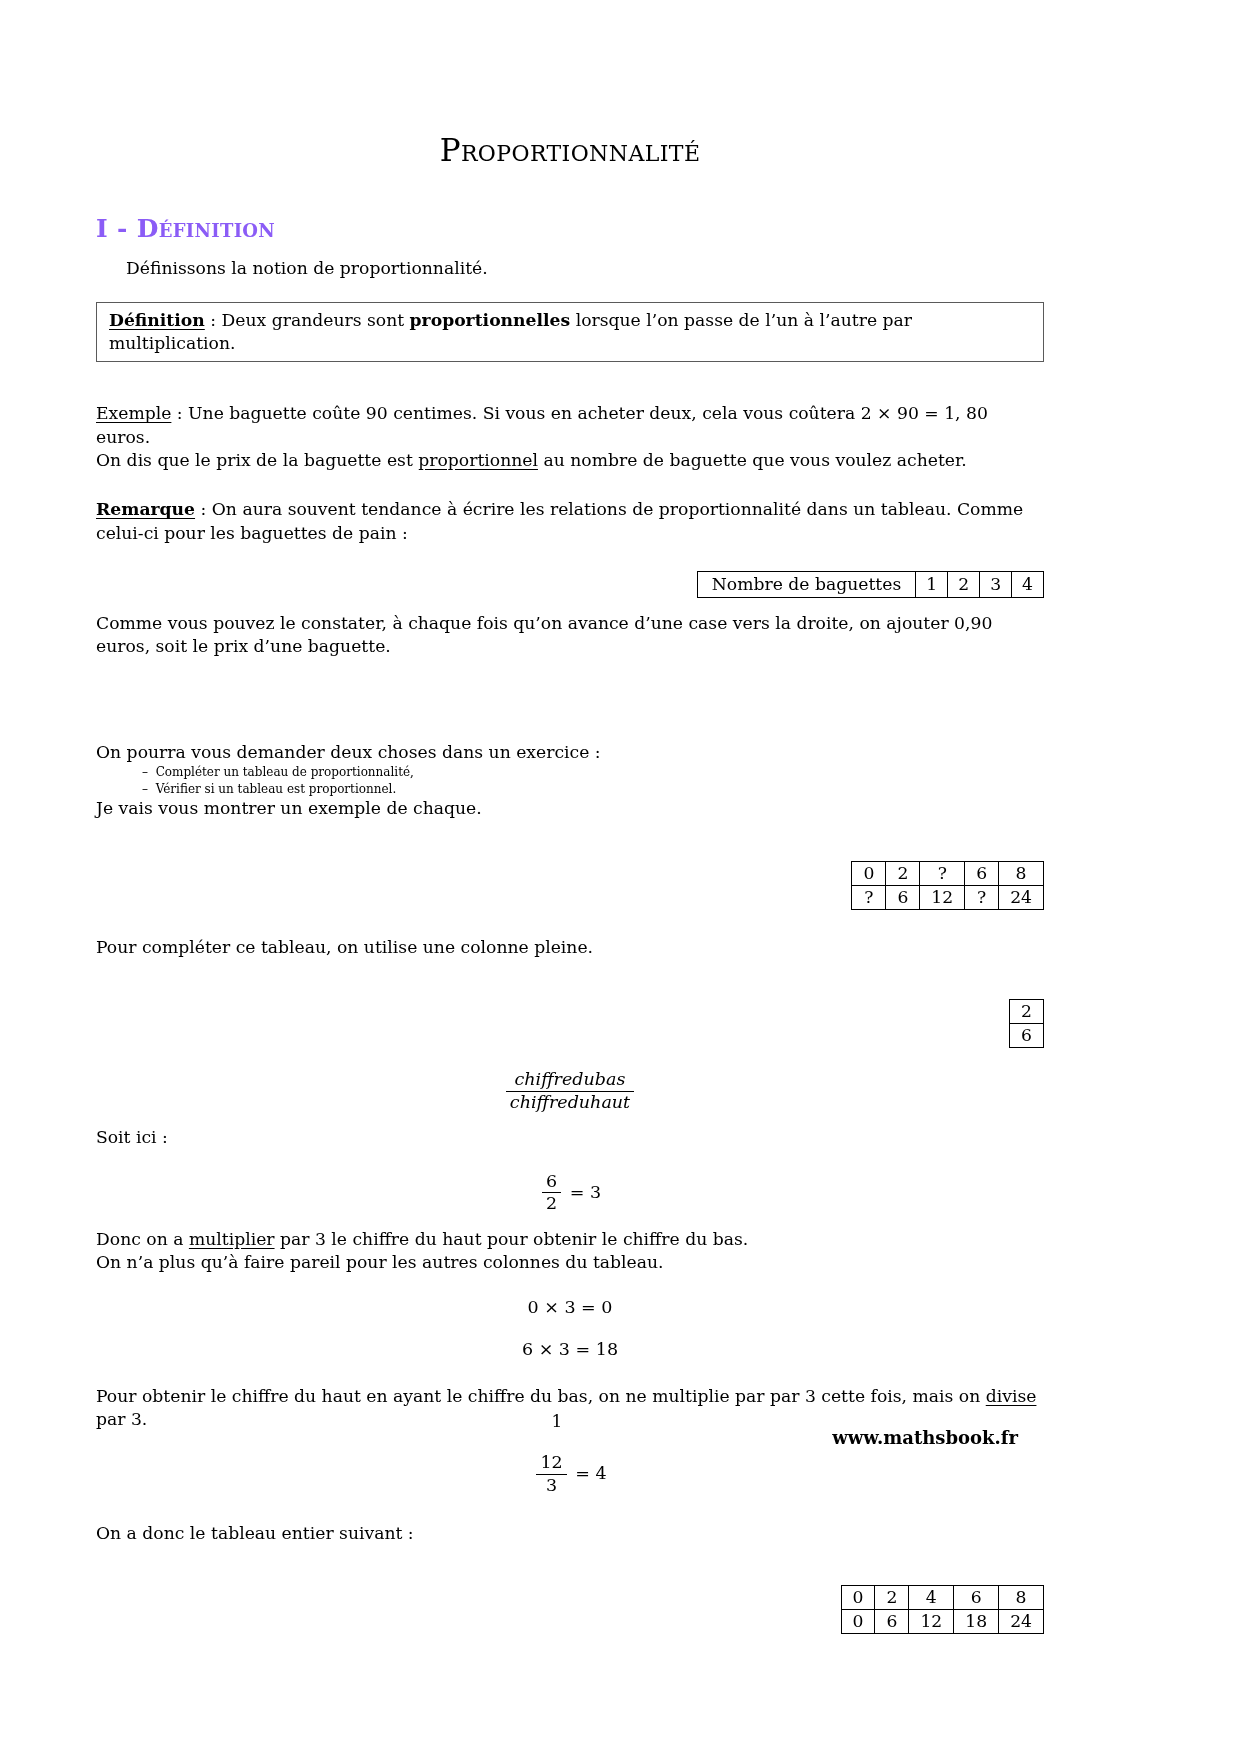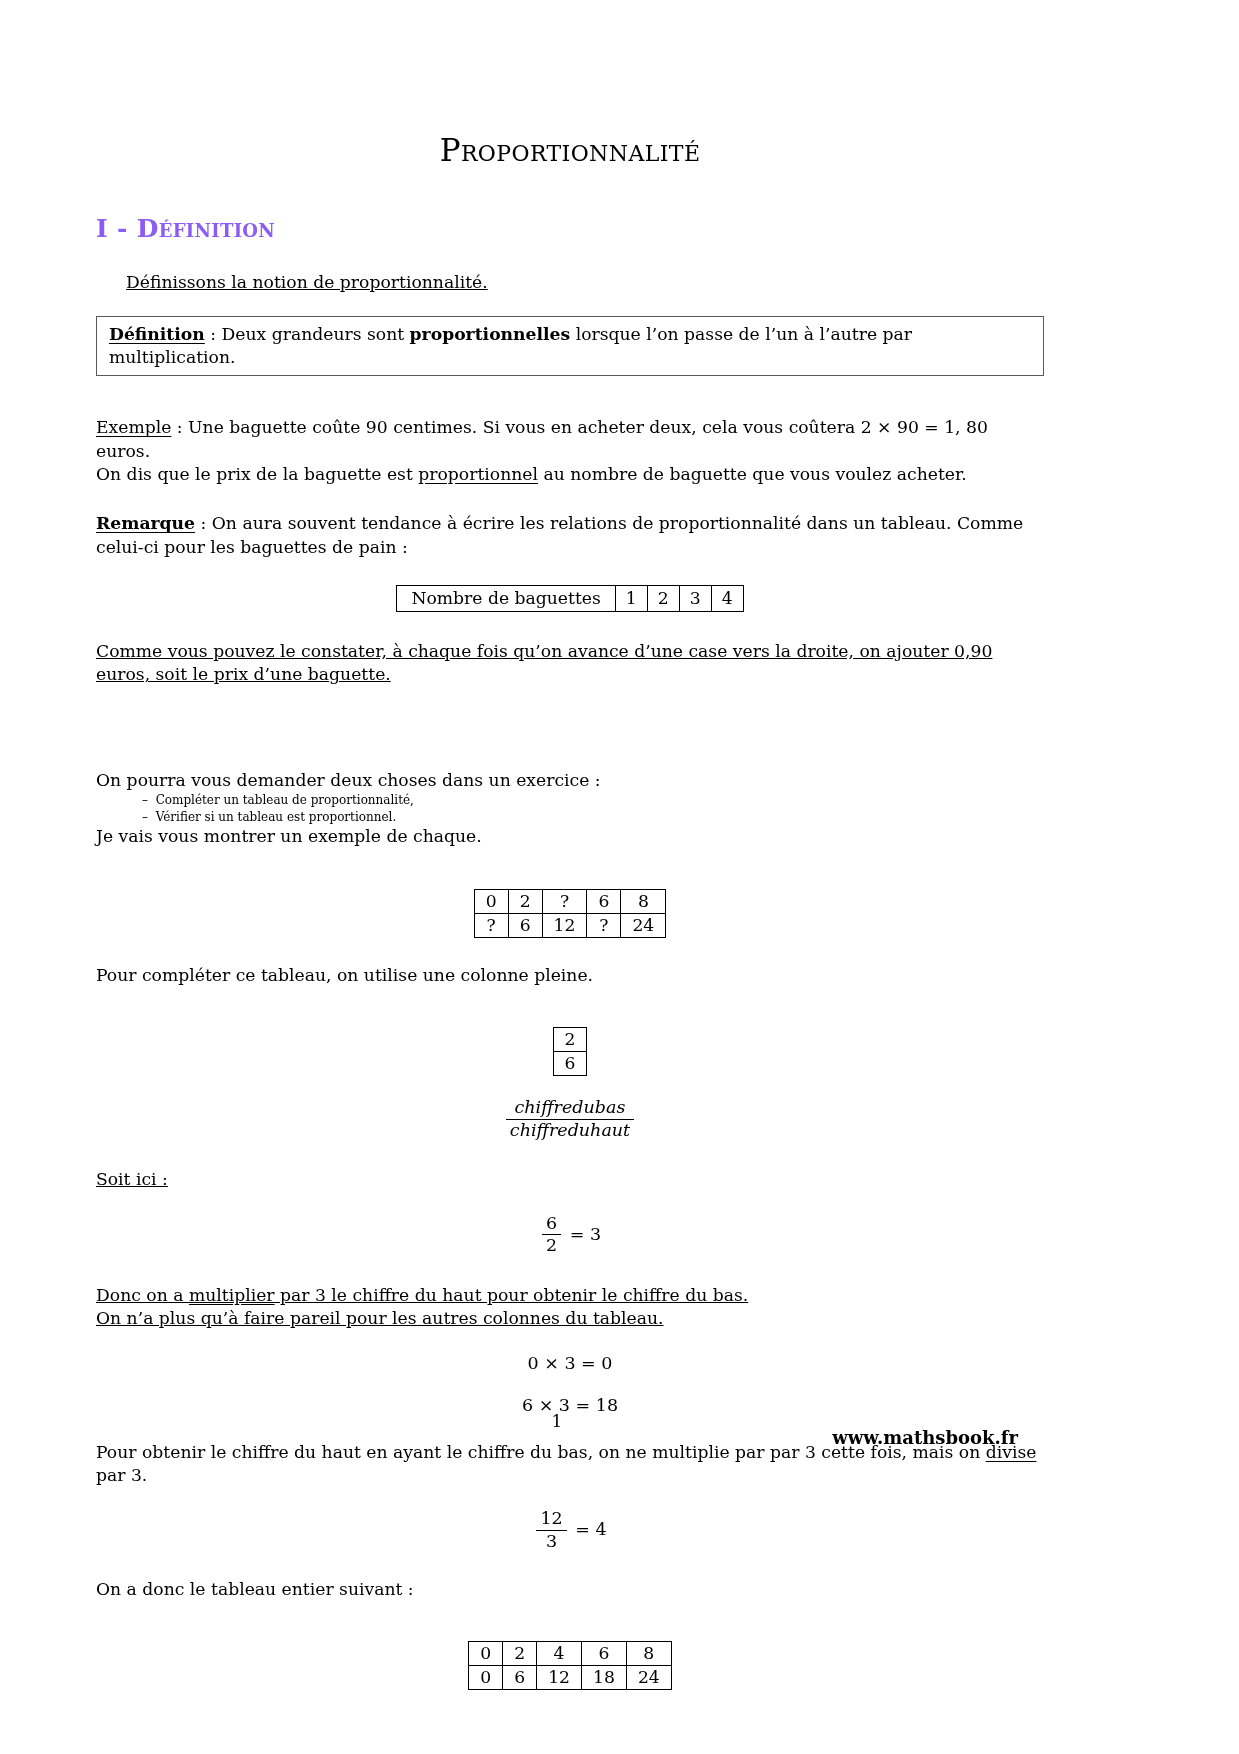--- a/index.html
+++ b/index.html
@@ -52,41 +52,41 @@
   }
 
   
   p {
     font-size: 17.2px;
     line-height: 1.36;
     margin: 0;
     text-align: left;
   }
   .indent { text-indent: 30px; }
-  .gap-sm { margin-top: 28px; text-decoration: underline; }
+  .gap-sm { margin-top: 14px; }
   .gap-md { margin-top: 26px; }
   .gap-lg { margin-top: 40px; }
   .gap-xl { margin-top: 82px; }
 
   b, .bold { font-weight: bold; }
   .uline { text-decoration: underline; text-underline-offset: 3px; }
 
   
   .def-box {
     border: 1px solid #5a5a5a;
     padding: 6px 10px 7px 12px;
     margin-top: 22px;
     font-size: 17.2px;
     line-height: 1.3;
   }
 
   
   .tbl-wrap {
     display: flex;
-    justify-content: center;
+    justify-content: flex-end;
   }
   table.grid {
     border-collapse: collapse;
     font-size: 17.2px;
   }
   table.grid td {
     border: 1px solid #000000;
     padding: 2px 10px 3px 10px;
     text-align: center;
     white-space: nowrap;

